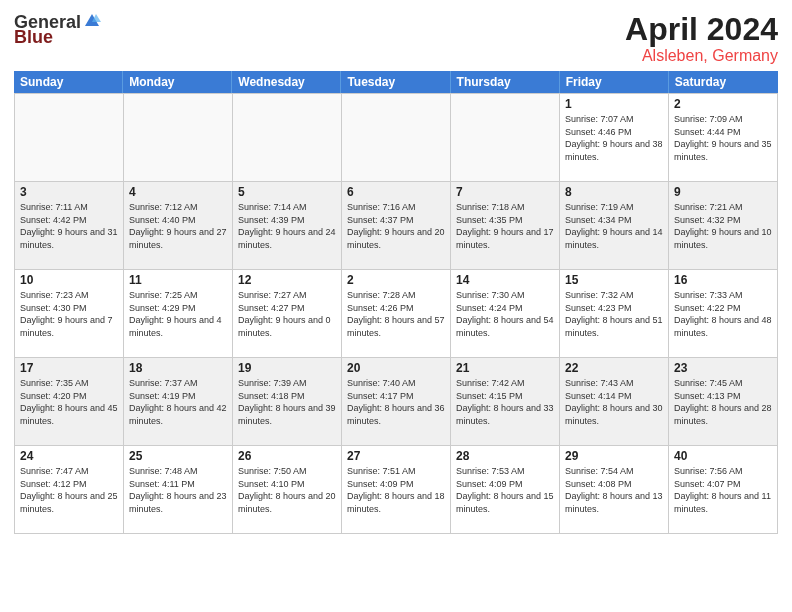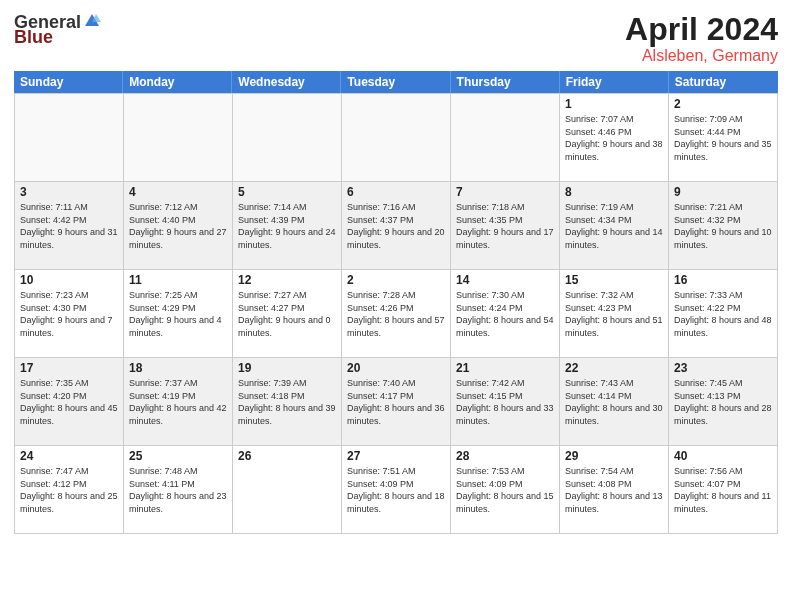--- a/index.html
+++ b/index.html
@@ -244,20 +244,21 @@
         <div class="cal-cell">
           <span class="day-num">24</span>
           <div class="day-info">Sunrise: 7:47 AM<br>Sunset: 4:12 PM<br>Daylight: 8 hours and 25 minutes.</div>
         </div>
         <div class="cal-cell">
           <span class="day-num">25</span>
           <div class="day-info">Sunrise: 7:48 AM<br>Sunset: 4:11 PM<br>Daylight: 8 hours and 23 minutes.</div>
         </div>
         <div class="cal-cell">
           <span class="day-num">26</span>
+          <div class="day-info">Sunrise: 7:50 AM<br>Sunset: 4:10 PM<br>Daylight: 8 hours and 20 minutes.</div>
         </div>
         <div class="cal-cell">
           <span class="day-num">27</span>
           <div class="day-info">Sunrise: 7:51 AM<br>Sunset: 4:09 PM<br>Daylight: 8 hours and 18 minutes.</div>
         </div>
         <div class="cal-cell">
           <span class="day-num">28</span>
           <div class="day-info">Sunrise: 7:53 AM<br>Sunset: 4:09 PM<br>Daylight: 8 hours and 15 minutes.</div>
         </div>
         <div class="cal-cell">

